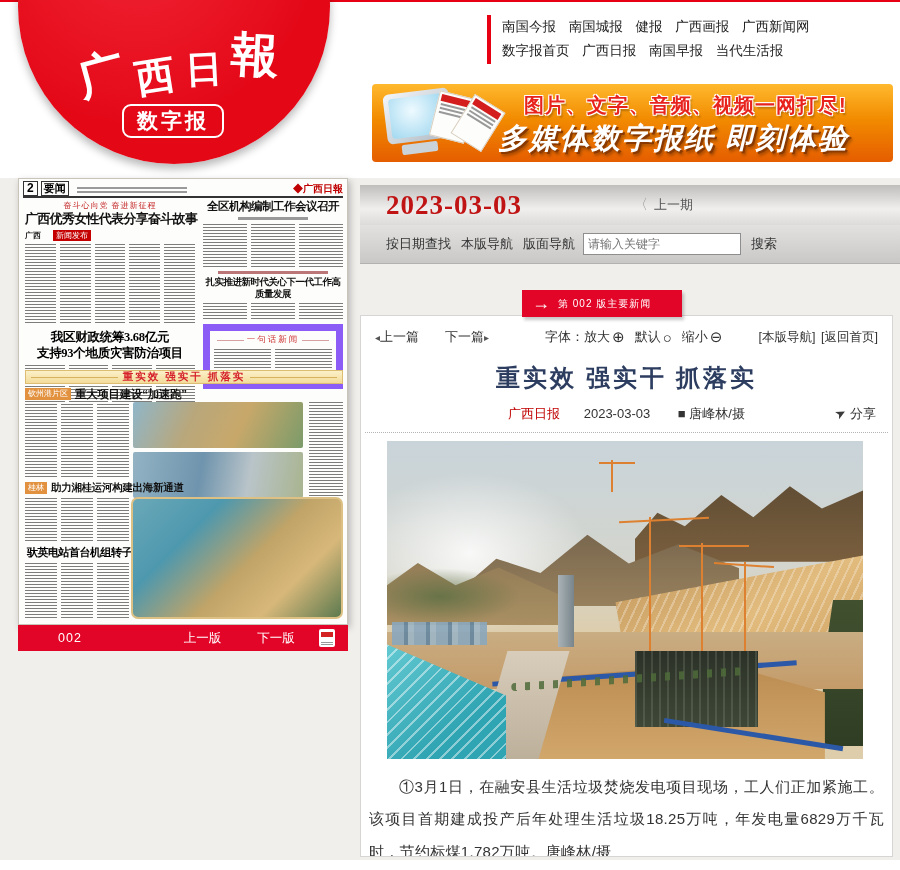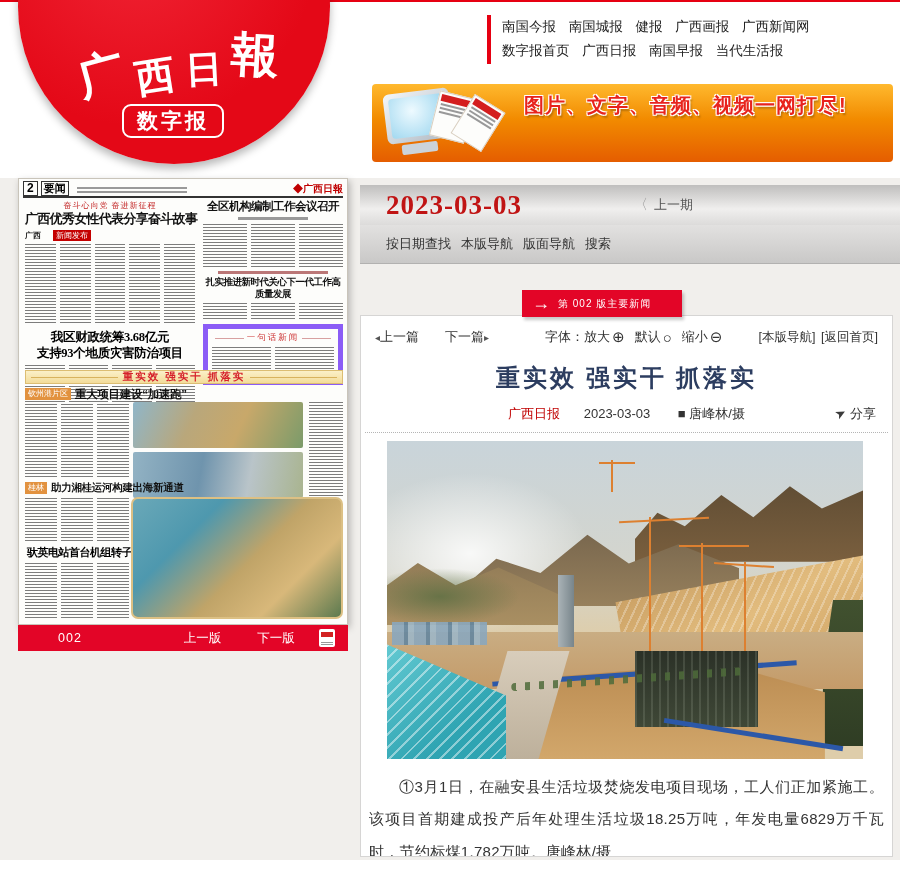--- a/index.html
+++ b/index.html
@@ -149,21 +149,21 @@
   .t-h1{font-size:13px;font-weight:bold;line-height:1.12;letter-spacing:-.7px;color:#111;margin-top:1px;white-space:nowrap;}
   .t-labelrow{margin-top:3px;display:flex;align-items:center;gap:12px;}
   .t-lab-a{font-size:8px;font-weight:bold;color:#222;}
   .t-lab-b{font-size:8px;color:#fff;background:#c40000;padding:0 3px;line-height:11px;}
   .t-h2{font-family:"Liberation Serif",serif;font-size:11.5px;font-weight:bold;text-align:center;
     line-height:1.2;color:#111;white-space:nowrap;letter-spacing:-.5px;}
   .stripe{height:3px;background:#999;margin:3px auto 0 auto;}
   .t-h3{font-size:9.5px;font-weight:bold;text-align:center;margin-top:2px;line-height:1.3;color:#111;letter-spacing:-.5px;}
   .t-h4{font-family:"Liberation Serif",serif;font-size:12.5px;font-weight:bold;text-align:center;
     line-height:1.35;color:#000;margin-top:5px;white-space:nowrap;letter-spacing:-.3px;}
-  .t-box{border:5px solid #8b5cf6;padding:3px 4px;margin-top:5px;}
+  .t-box{border:7px solid #8b5cf6;padding:3px 4px;margin-top:5px;}
   .t-boxtitle{display:flex;align-items:center;color:#c33;font-size:8.5px;letter-spacing:2px;white-space:nowrap;}
   .t-boxtitle::before,.t-boxtitle::after{content:"";flex:1;height:1px;background:#d8a0a0;margin:0 3px;}
   .t-gold{left:6px;top:191px;width:318px;height:14px;display:flex;align-items:center;
     background:linear-gradient(180deg,#fbf0c8,#f3dc9a);border:1px solid #dcbd72;
     color:#d5222b;font-weight:bold;font-size:10.5px;letter-spacing:2px;white-space:nowrap;}
   .t-gold::before,.t-gold::after{content:"";flex:1;height:1px;background:#d8b35e;margin:0 5px;}
   .t-row3head{left:6px;top:208px;width:250px;height:14px;display:flex;align-items:center;gap:4px;}
   .t-lab-or{font-size:8px;color:#fff;background:#e2923f;padding:0 3px;line-height:12px;white-space:nowrap;}
   .t-h5{font-size:11.5px;font-weight:bold;color:#111;white-space:nowrap;letter-spacing:-.3px;}
   .t-row3cols{left:6px;top:225px;width:104px;}
@@ -233,34 +233,36 @@
       <i></i>
       <i></i>
     </div>
   <div class="paper paper2">
       <b></b>
       <i></i>
       <i></i>
       <i></i>
     </div>
   <div class="b-line1">图片、文字、音频、视频一网打尽!</div>
+  <div class="b-line2">多媒体数字报纸 即刻体验</div>
 </div>
 
 <div class="main-bg"></div>
 <div class="bottom-strip"></div>
 
 <div class="issue-row">
   <span class="issue-date">2023-03-03</span>
   <a class="issue-prev"><span class="arr">〈</span><span>上一期</span></a>
 </div>
 
 <div class="search-row">
   <a>按日期查找</a>
   <a>本版导航</a>
   <a>版面导航</a>
+  <input class="search-input" placeholder="请输入关键字" style="">
   <a class="search-btn">搜索</a>
 </div>
 
 <div class="ribbon">
   <span class="ra">→</span>
   <span class="rl">第 002 版主要新闻</span>
 </div>
 
 <div class="panel">
   <div class="toolbar">

